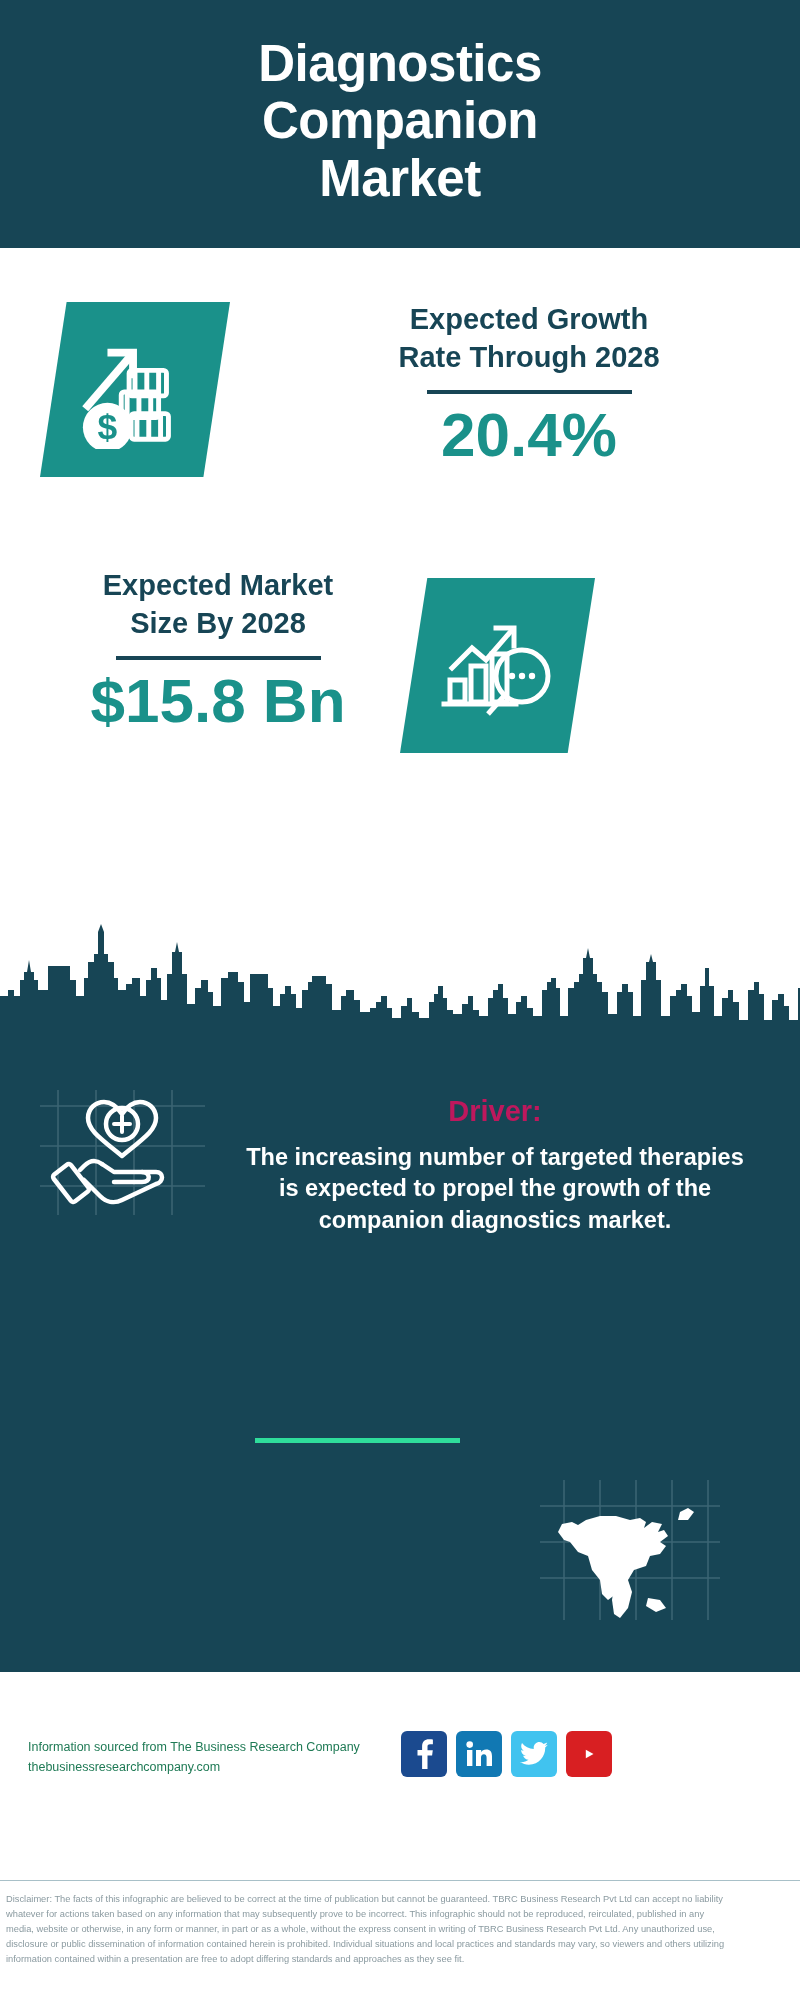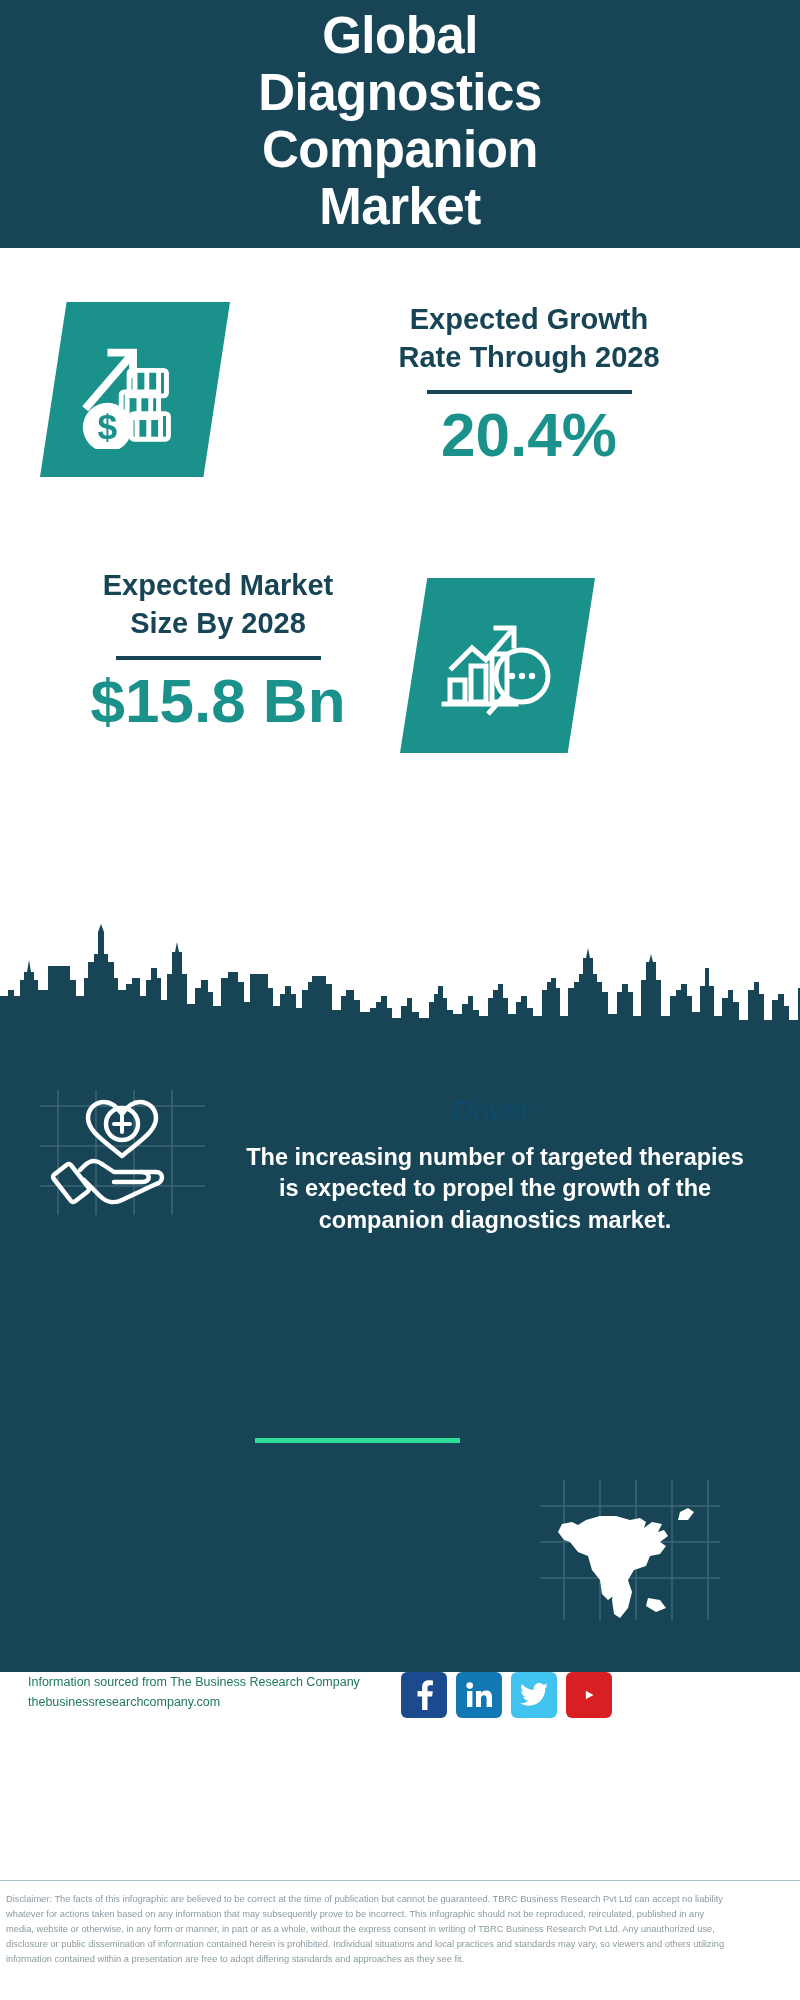--- a/index.html
+++ b/index.html
@@ -63,23 +63,23 @@
   
   .skyline-wrap { position:absolute; left:0; width:800px; }
 
   
   .dark-zone {
     position: absolute; left:0; width: 800px;
     background: #174555;
   }
   .grid-box { position:absolute; }
   .driver-head {
-    color: #0c4a6e;
+    color: #be185d;
     font-size: 29px;
-    font-weight: normal;
+    font-weight: bold;
     text-align: center;
   }
   .driver-body {
     color: #ffffff;
     font-size: 23.5px;
     font-weight: bold;
     line-height: 1.33;
     text-align: center;
   }
   .green-rule {
@@ -89,21 +89,21 @@
   .region-name {
     color: #3fe6ab; font-size: 31px; font-weight: bold; text-align:center;
   }
   .region-sub {
     color: #ffffff; font-size: 27.5px; font-weight: normal; line-height:1.28; text-align:center;
   }
 
   
   .footer-band {
     position: absolute; left:0; width:636px; background:#ffffff;
-    display:flex; align-items:flex-start;
+    display:flex; align-items:flex-end;
   }
   .source-text { color:#1f7a55; font-size:12.5px; line-height:1.62; padding-left:28px; }
   .socials { display:flex; gap:9px; align-items:center; margin-left:auto; padding-right:24px;}
   .soc {
     width:46px; height:46px; border-radius:6px;
     display:flex; align-items:center; justify-content:center;
     color:#fff;
   }
   .soc-fb { background:#1b4a8f; }
   .soc-li { background:#1178b3; }
@@ -118,21 +118,20 @@
     text-align:left;
   }
 </style>
 </head>
 <body>
 
 <div class="page">
 
   <div class="header">
     <div class="header-title">
-      <div>Global</div>
       <div>Diagnostics</div>
       <div>Companion</div>
       <div>Market</div>
     </div>
   </div>
 
   <div class="white-zone">
 
     <div class="para para-shape" style="left:40px; top:54px; width:190px; height:175px;">
       <svg width="118" height="118" viewBox="0 0 120 120">

